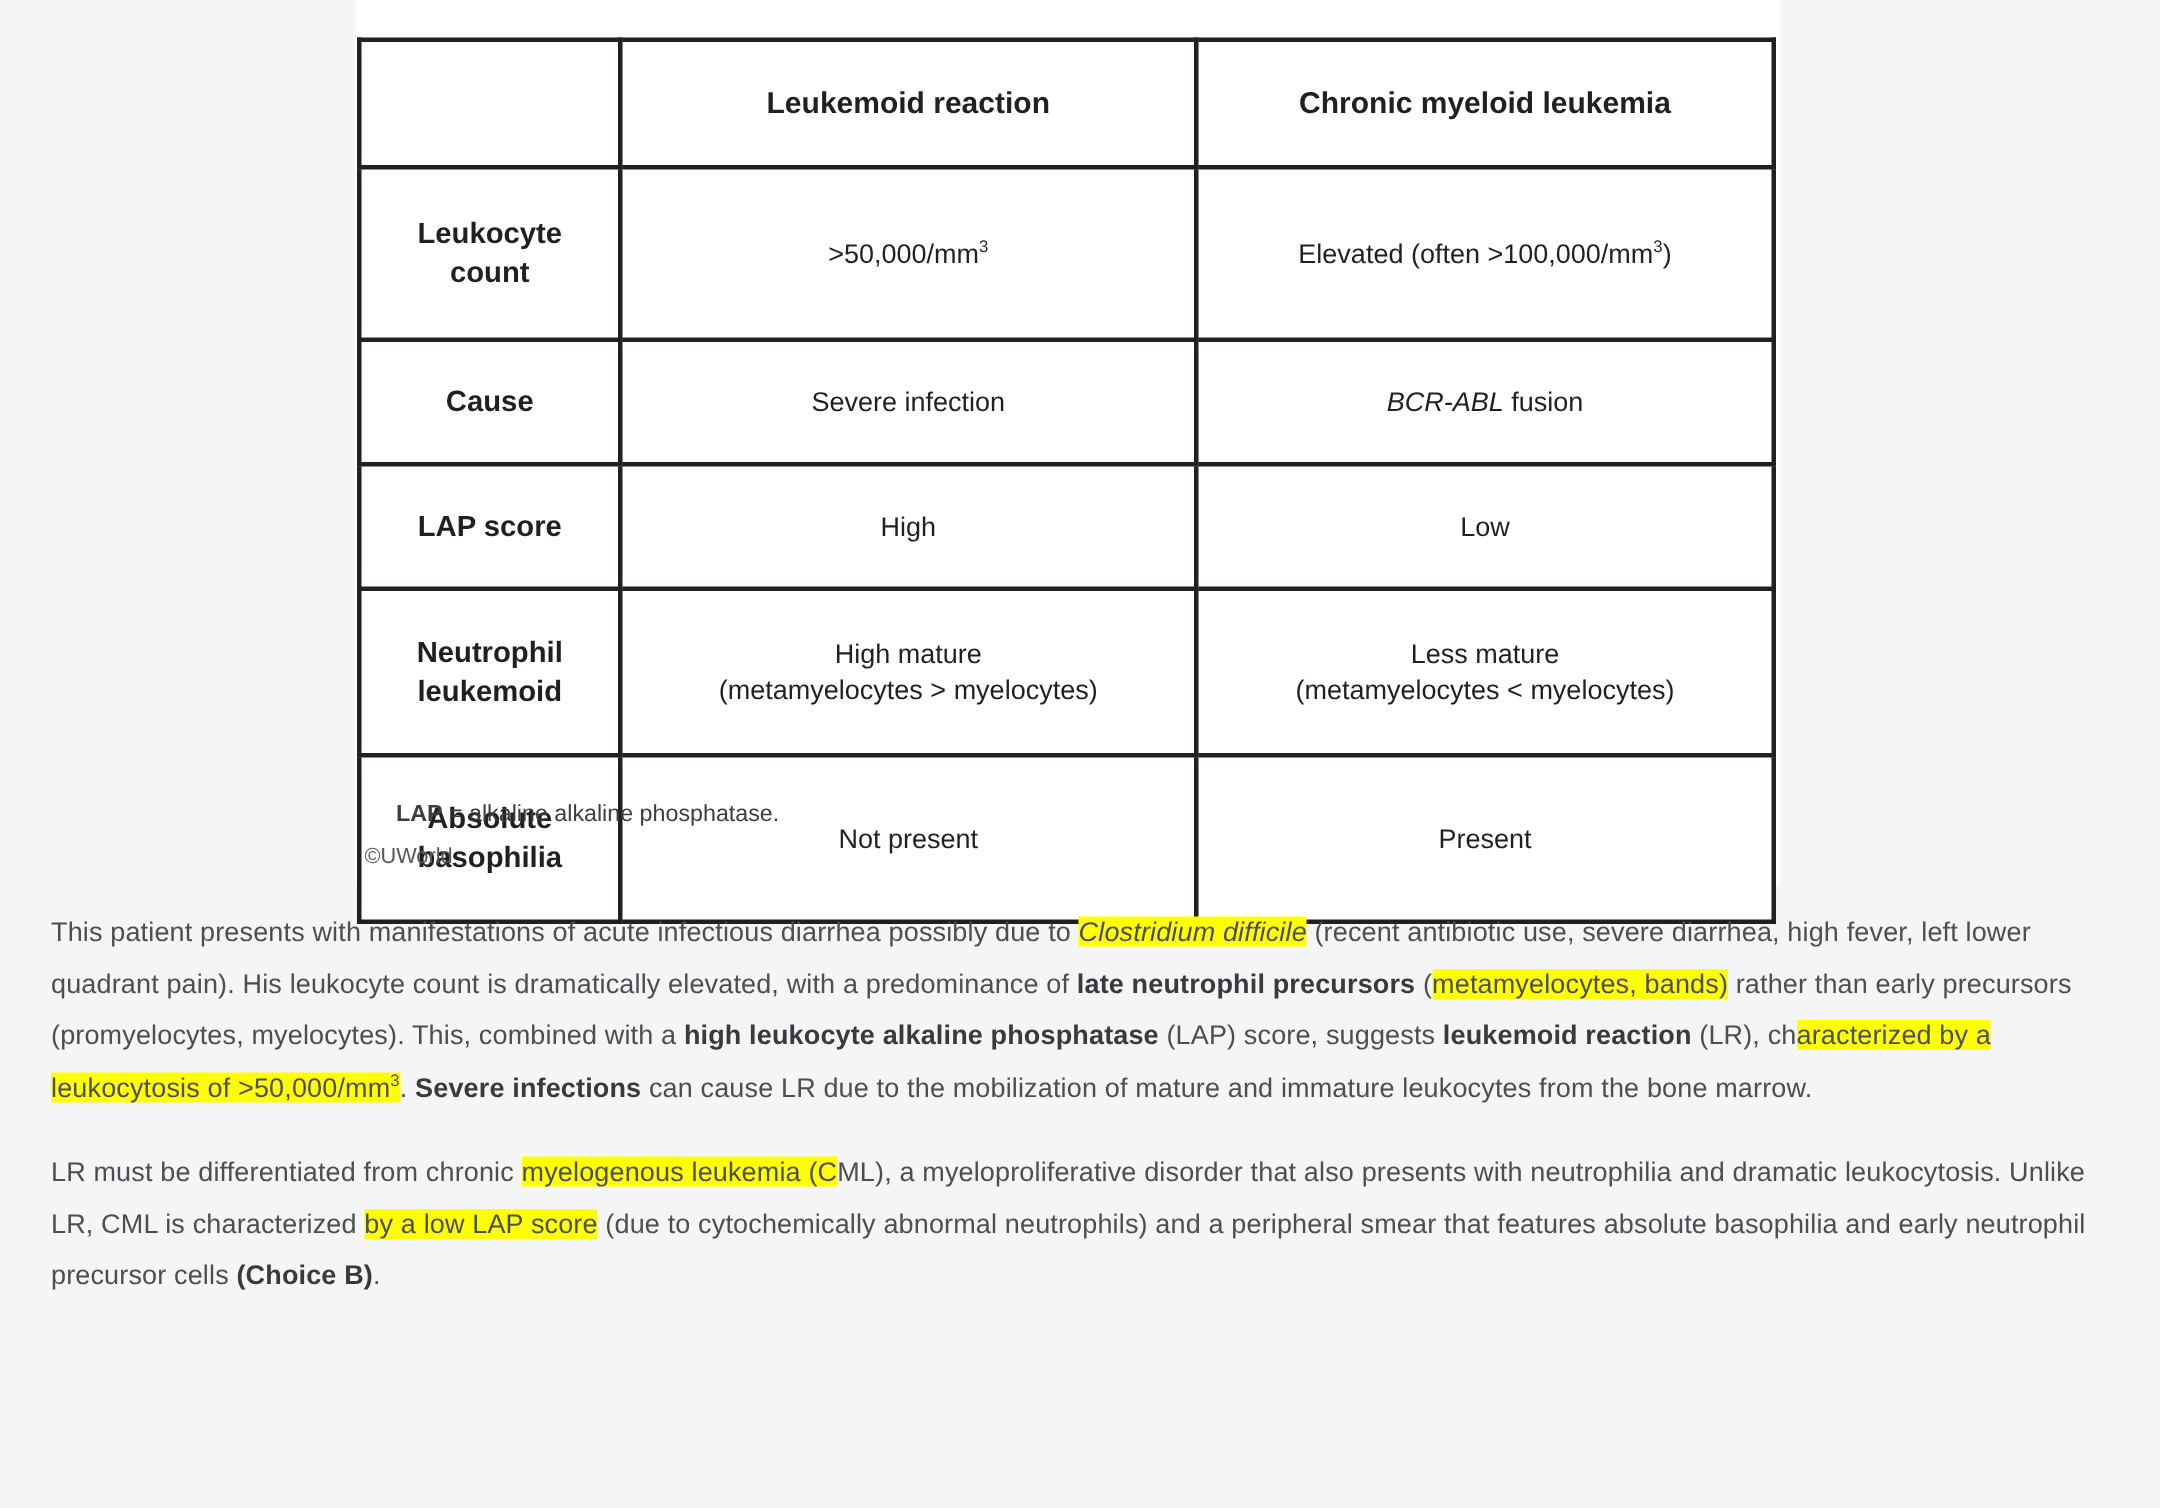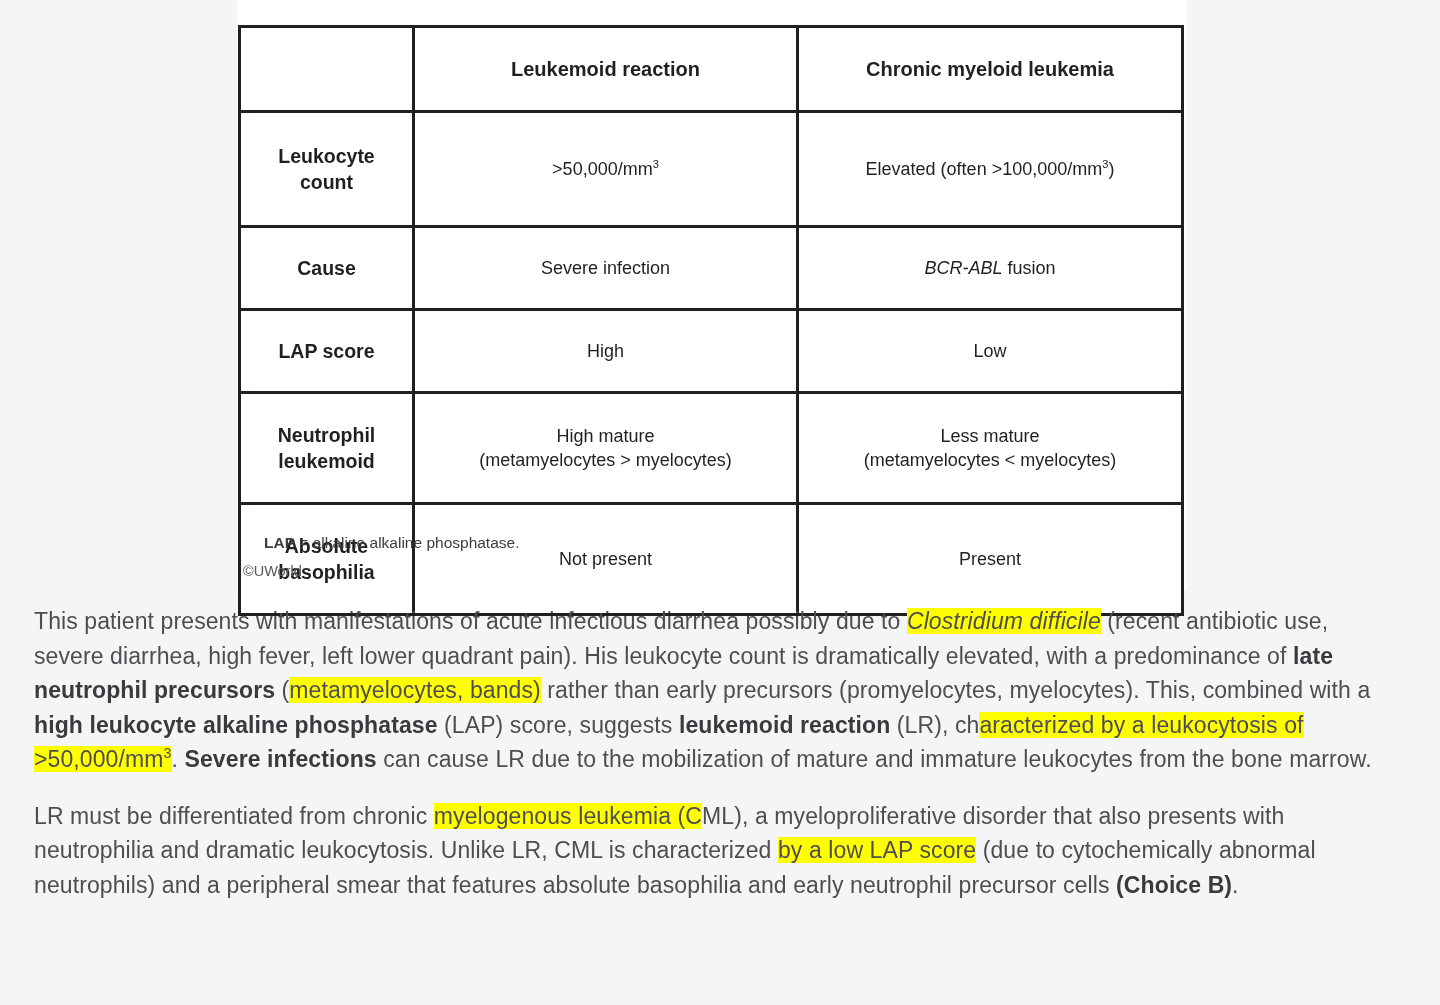--- a/index.html
+++ b/index.html
@@ -86,21 +86,21 @@
     font-family: "Liberation Sans", sans-serif;
   }
 
   
   .prose {
     position: absolute;
     left: 34px;
     top: 604px;
     width: 1358px;
     font-family: "Liberation Sans", sans-serif;
-    font-size: 23px;
+    font-size: 18px;
     line-height: 34.5px;
     color: #4e4e52;
     letter-spacing: 0.1px;
   }
   .prose p { margin: 0 0 22px 0; }
   .prose p:last-child { margin-bottom: 0; }
   .prose b, .prose strong { font-weight: bold; color: #3a3a3e; }
   .hl { background: #ffff00; }
   .em-ital { font-style: italic; }
 </style>

